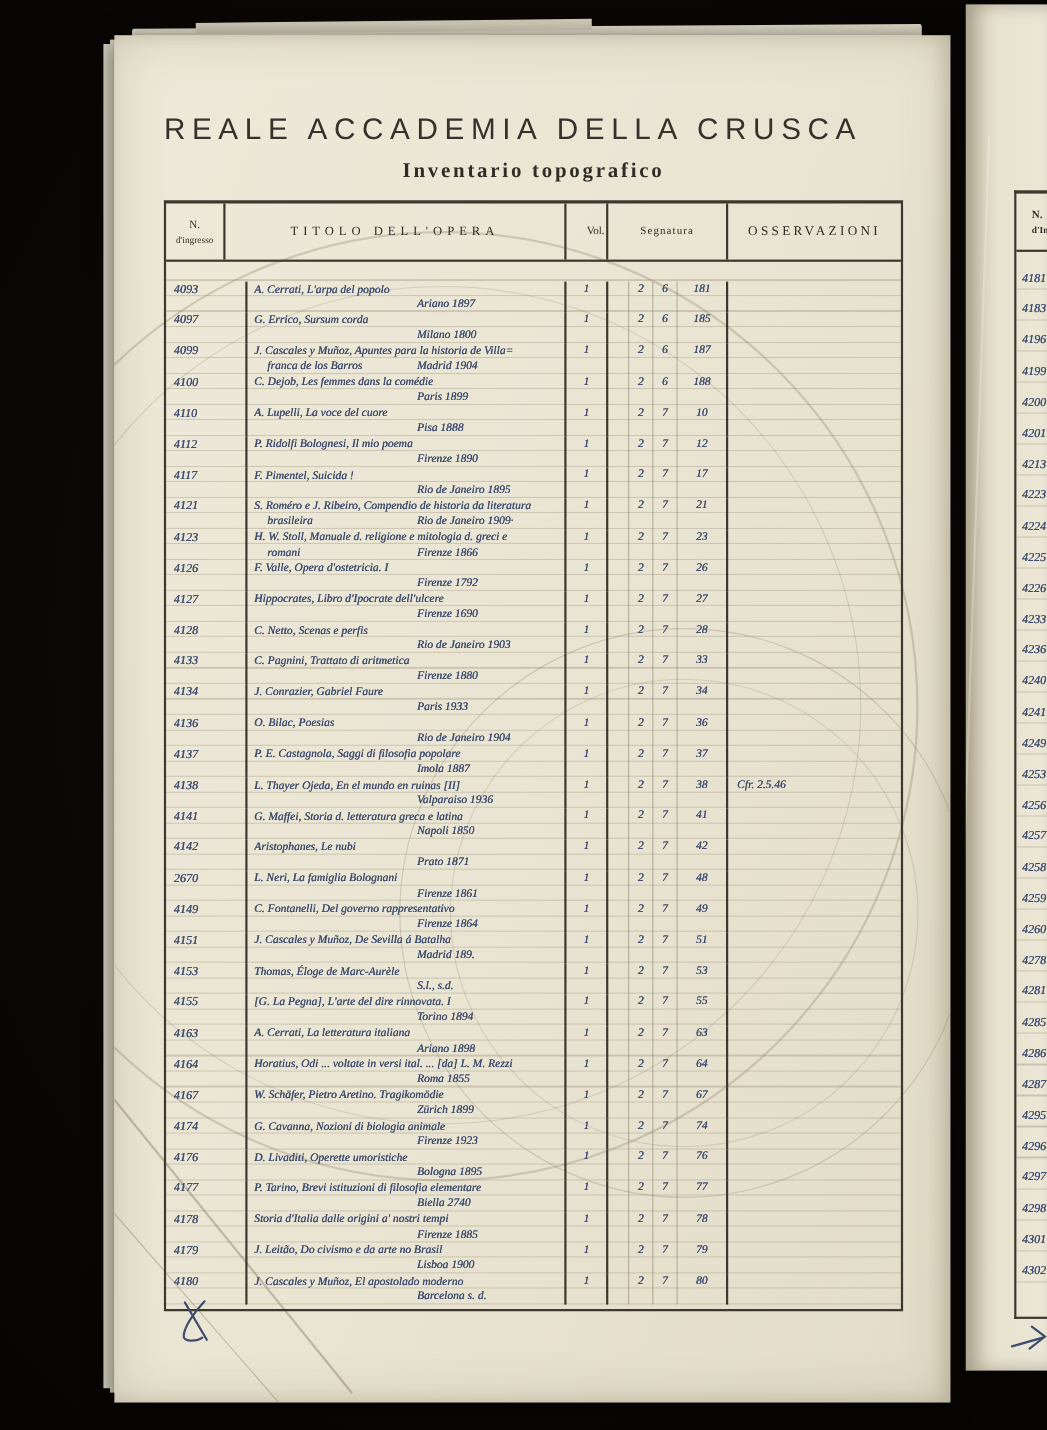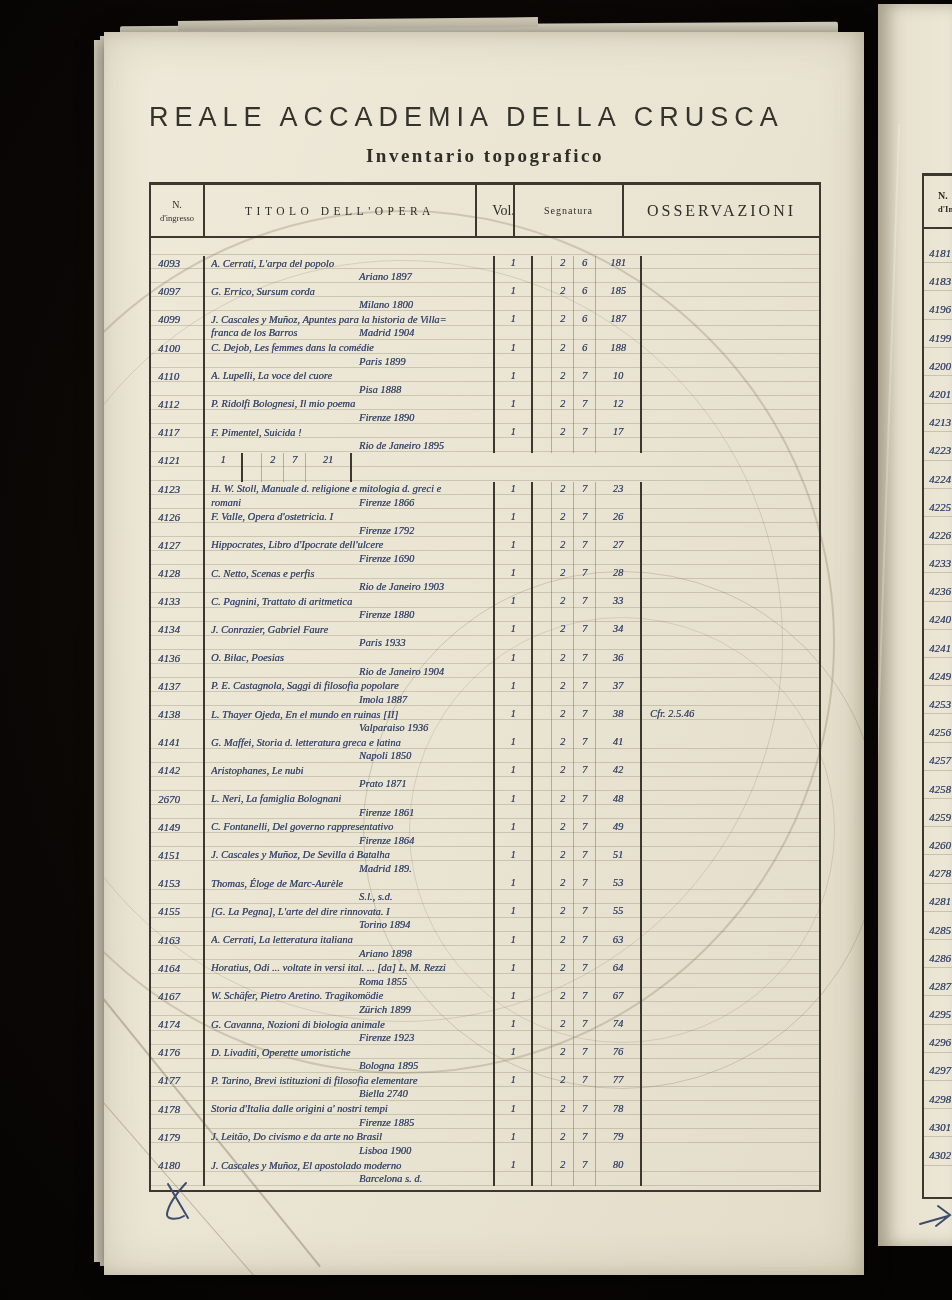--- a/index.html
+++ b/index.html
@@ -50,48 +50,48 @@
   }
 
   .inv-table{
     position:absolute;left:45px;top:150px;width:672px;height:1010px;
     border:2px solid #3b382f;border-top-width:3px;box-sizing:border-box;
     background:rgba(255,255,255,0.02);
   }
   .thead{display:flex;height:53px;border-bottom:2px solid #3b382f;box-sizing:border-box;color:#2f2d27;}
   .thead>div{box-sizing:border-box;display:flex;flex-direction:column;justify-content:center;align-items:center;}
   .w-n{width:52px;}
-  .w-title{width:272px;border-left:2px solid #3b382f;}
+  .w-title{width:310px;border-left:2px solid #3b382f;}
   .w-vol{width:38px;border-left:2px solid #3b382f;}
   .w-seg{width:109px;border-left:2px solid #3b382f;}
   .w-oss{flex:1;border-left:2px solid #3b382f;}
   .h-n-1{font-size:10px;}
   .h-n-2{font-size:8.5px;margin-top:3px;}
   .h-title-t{font-size:11.5px;letter-spacing:4.5px;white-space:nowrap;}
-  .h-vol-t{font-size:14px;margin-left:17px;}
+  .h-vol-t{font-size:10px;margin-left:17px;}
   .h-seg-t{font-size:10px;letter-spacing:1px;}
-  .h-oss-t{font-size:16px;letter-spacing:3px;}
+  .h-oss-t{font-size:12px;letter-spacing:3px;}
 
   .tbody{
     position:relative;height:953px;box-sizing:border-box;padding-top:18px;
     background:repeating-linear-gradient(to bottom, transparent 0px, transparent 13.1px,
                rgba(120,112,88,.28) 13.1px, rgba(120,112,88,.28) 14.1px);
     background-position:0 3px;
   }
   .row{display:flex;height:28.2px;}
   .row>div{box-sizing:border-box;}
   .hand{
     font-family:"Liberation Serif", serif;font-style:italic;color:#3e4c6e;
     text-shadow:.25px 0 0 currentColor;
   }
-  .c-n{width:52px;font-size:11px;padding:1px 0 0 7px;}
+  .c-n{width:72px;font-size:11px;padding:1px 0 0 7px;}
   .c-title{width:290px;border-left:2px solid #3b382f;position:relative;font-size:10.5px;}
   .t-line1{position:absolute;top:.5px;left:6px;right:1px;white-space:nowrap;overflow:hidden;line-height:13px;}
   .t-line2{position:absolute;top:14px;left:6px;right:1px;line-height:13px;}
-  .t-cont{position:absolute;left:0;white-space:nowrap;}
+  .t-cont{position:absolute;left:12px;white-space:nowrap;}
   .t-imprint{position:absolute;left:148px;white-space:nowrap;}
   .premark{position:absolute;left:-11px;top:4px;font-size:10px;}
   .c-vol{width:38px;border-left:2px solid #3b382f;text-align:center;font-size:10.5px;padding-top:1px;}
   .c-seg{width:109px;border-left:2px solid #3b382f;display:flex;font-size:10.5px;}
   .c-seg span{display:block;height:100%;text-align:center;padding-top:1px;box-sizing:border-box;}
   .sg0{width:19px;border-right:1px solid rgba(110,104,84,.45);}
   .sg1{width:22px;border-right:1px solid rgba(110,104,84,.45);}
   .sg2{width:22px;border-right:1px solid rgba(110,104,84,.45);}
   .sg3{width:44px;}
   .c-oss{flex:1;border-left:2px solid #3b382f;font-size:10.5px;padding:1px 0 0 8px;white-space:nowrap;}
@@ -306,20 +306,30 @@
             <span class="sg0"></span>
             <span class="sg1 hand">2</span>
             <span class="sg2 hand">7</span>
             <span class="sg3 hand">17</span>
           </div>
           <div class="c-oss hand"></div>
         </div>
 
         <div class="row">
           <div class="c-n hand">4121</div>
+          <div class="c-title">
+            <div class="t-line1 hand">
+              <span class="premark hand"></span>
+              <span>S. Roméro e J. Ribeiro, Compendio de historia da literatura</span>
+            </div>
+            <div class="t-line2 hand">
+              <span class="t-cont">brasileira</span>
+              <span class="t-imprint">Rio de Janeiro 1909·</span>
+            </div>
+          </div>
           <div class="c-vol hand">1</div>
           <div class="c-seg">
             <span class="sg0"></span>
             <span class="sg1 hand">2</span>
             <span class="sg2 hand">7</span>
             <span class="sg3 hand">21</span>
           </div>
           <div class="c-oss hand"></div>
         </div>
 

